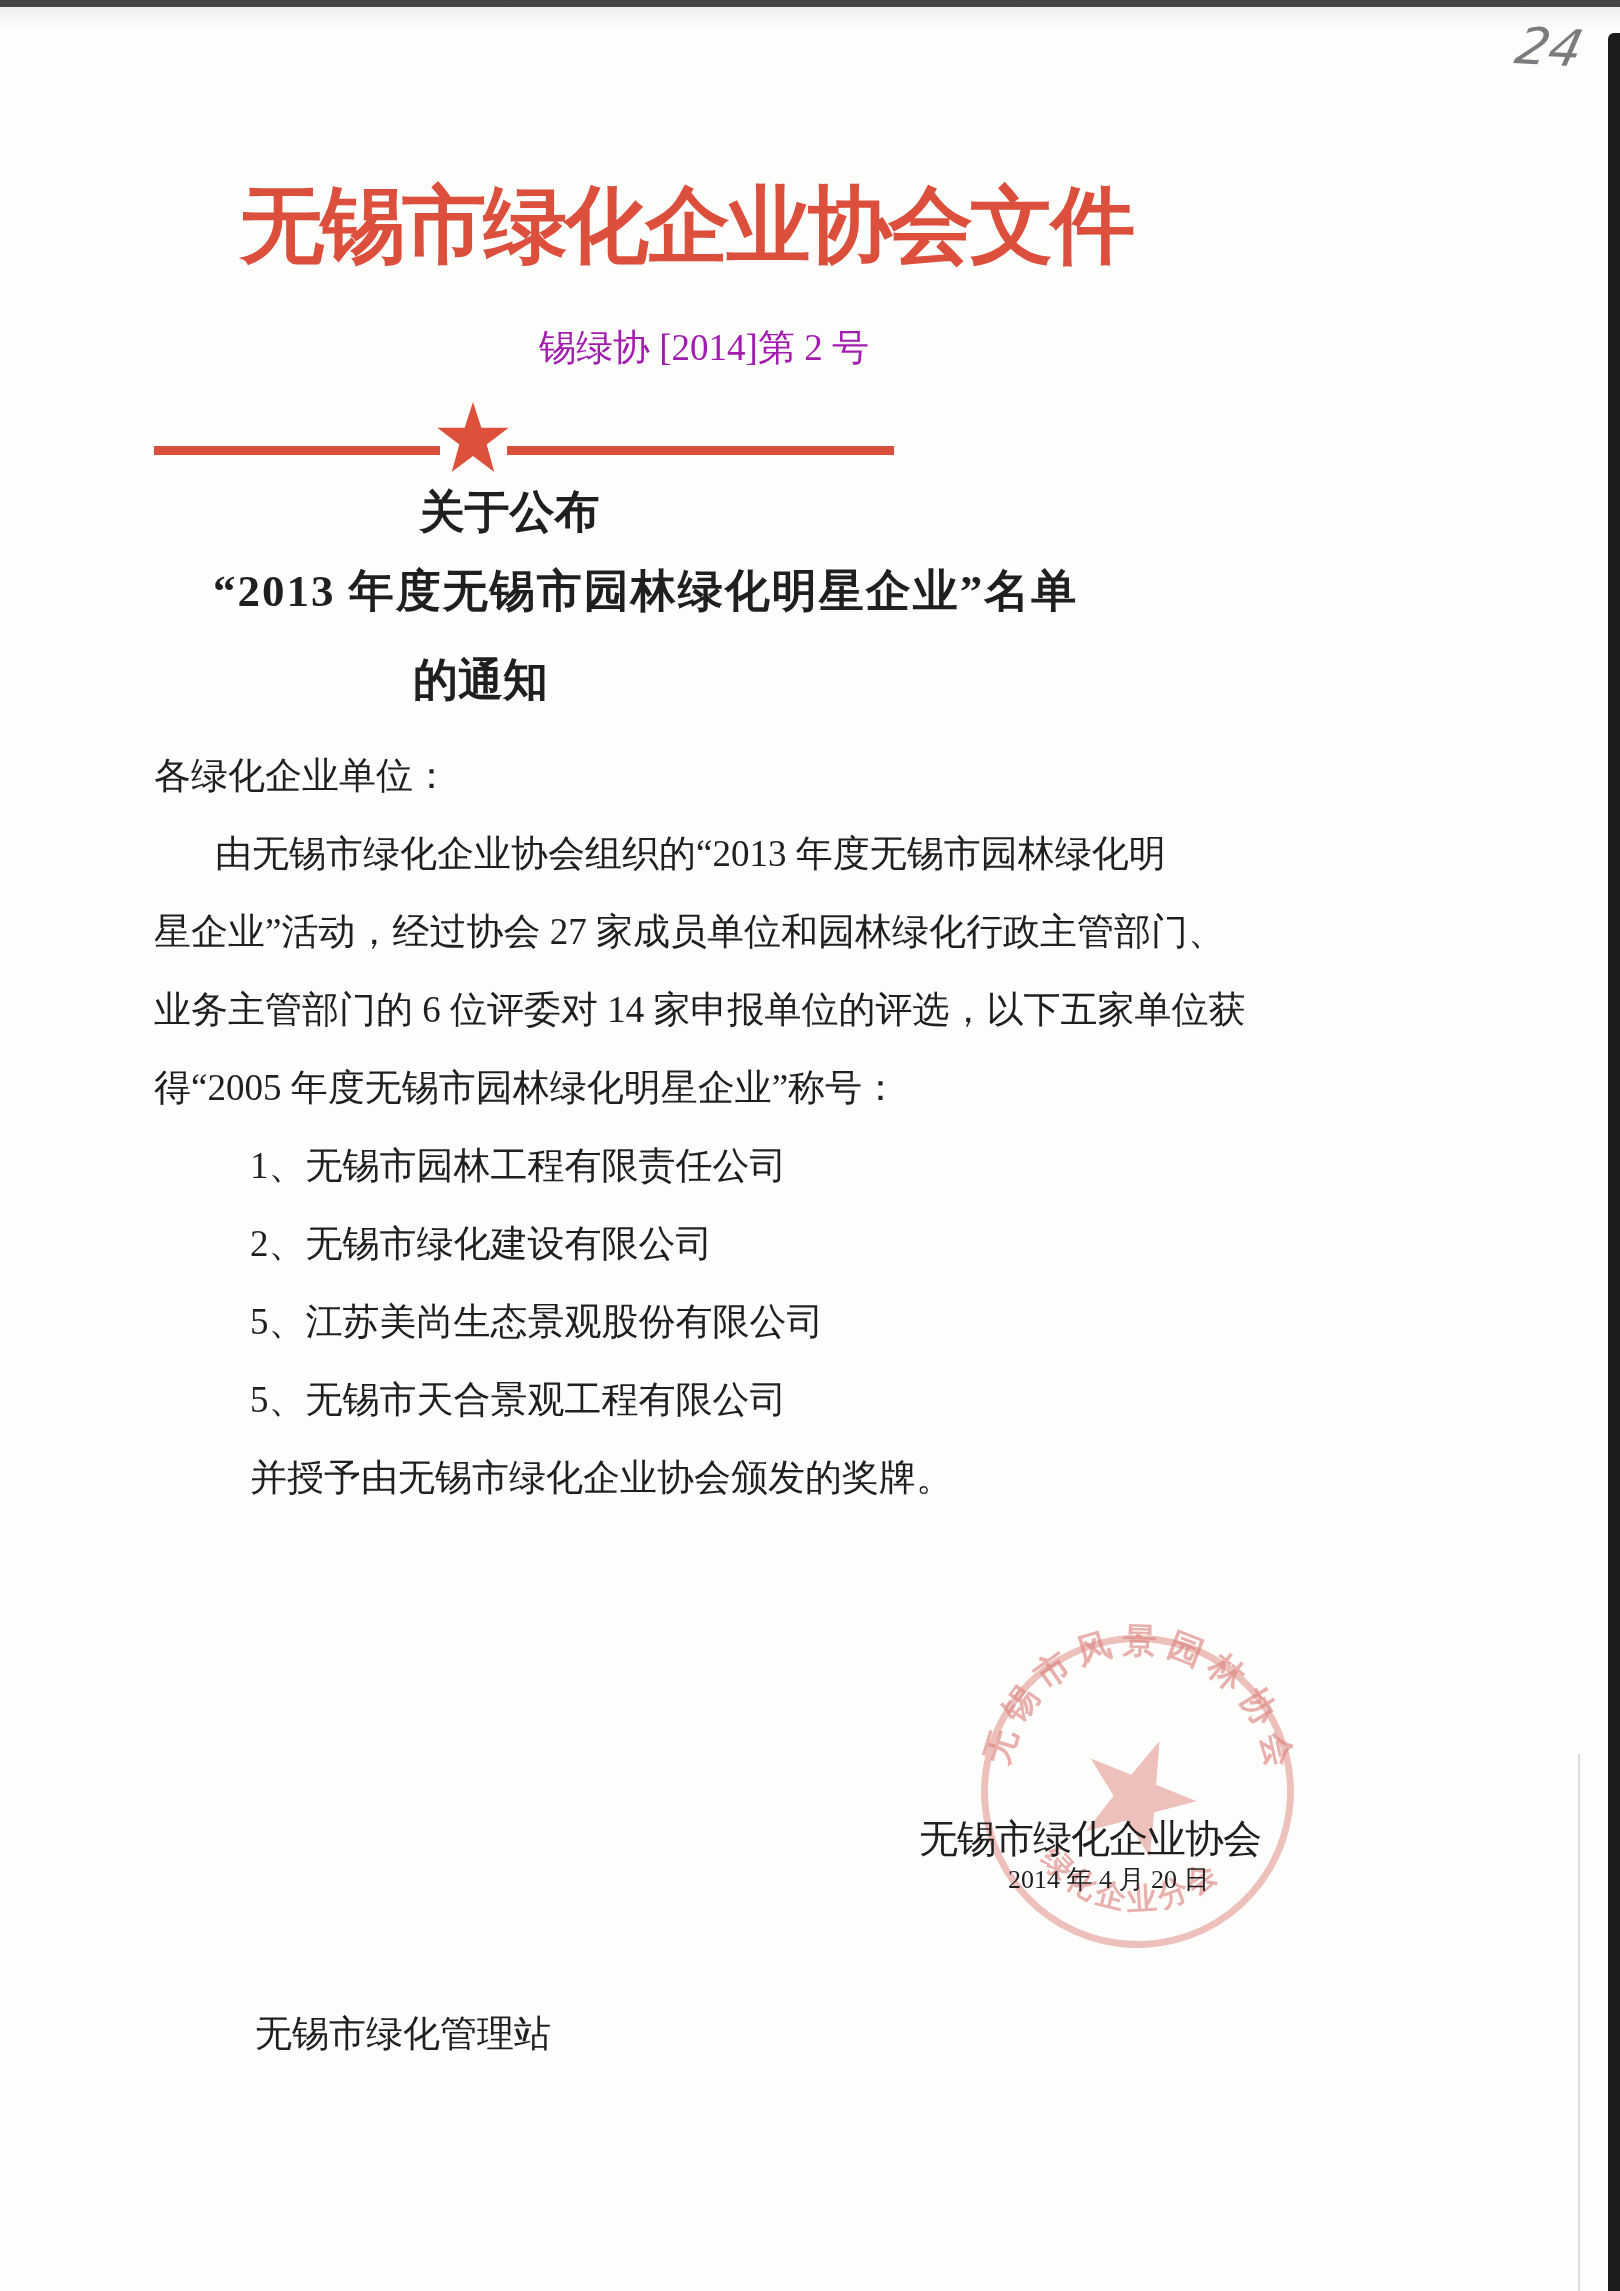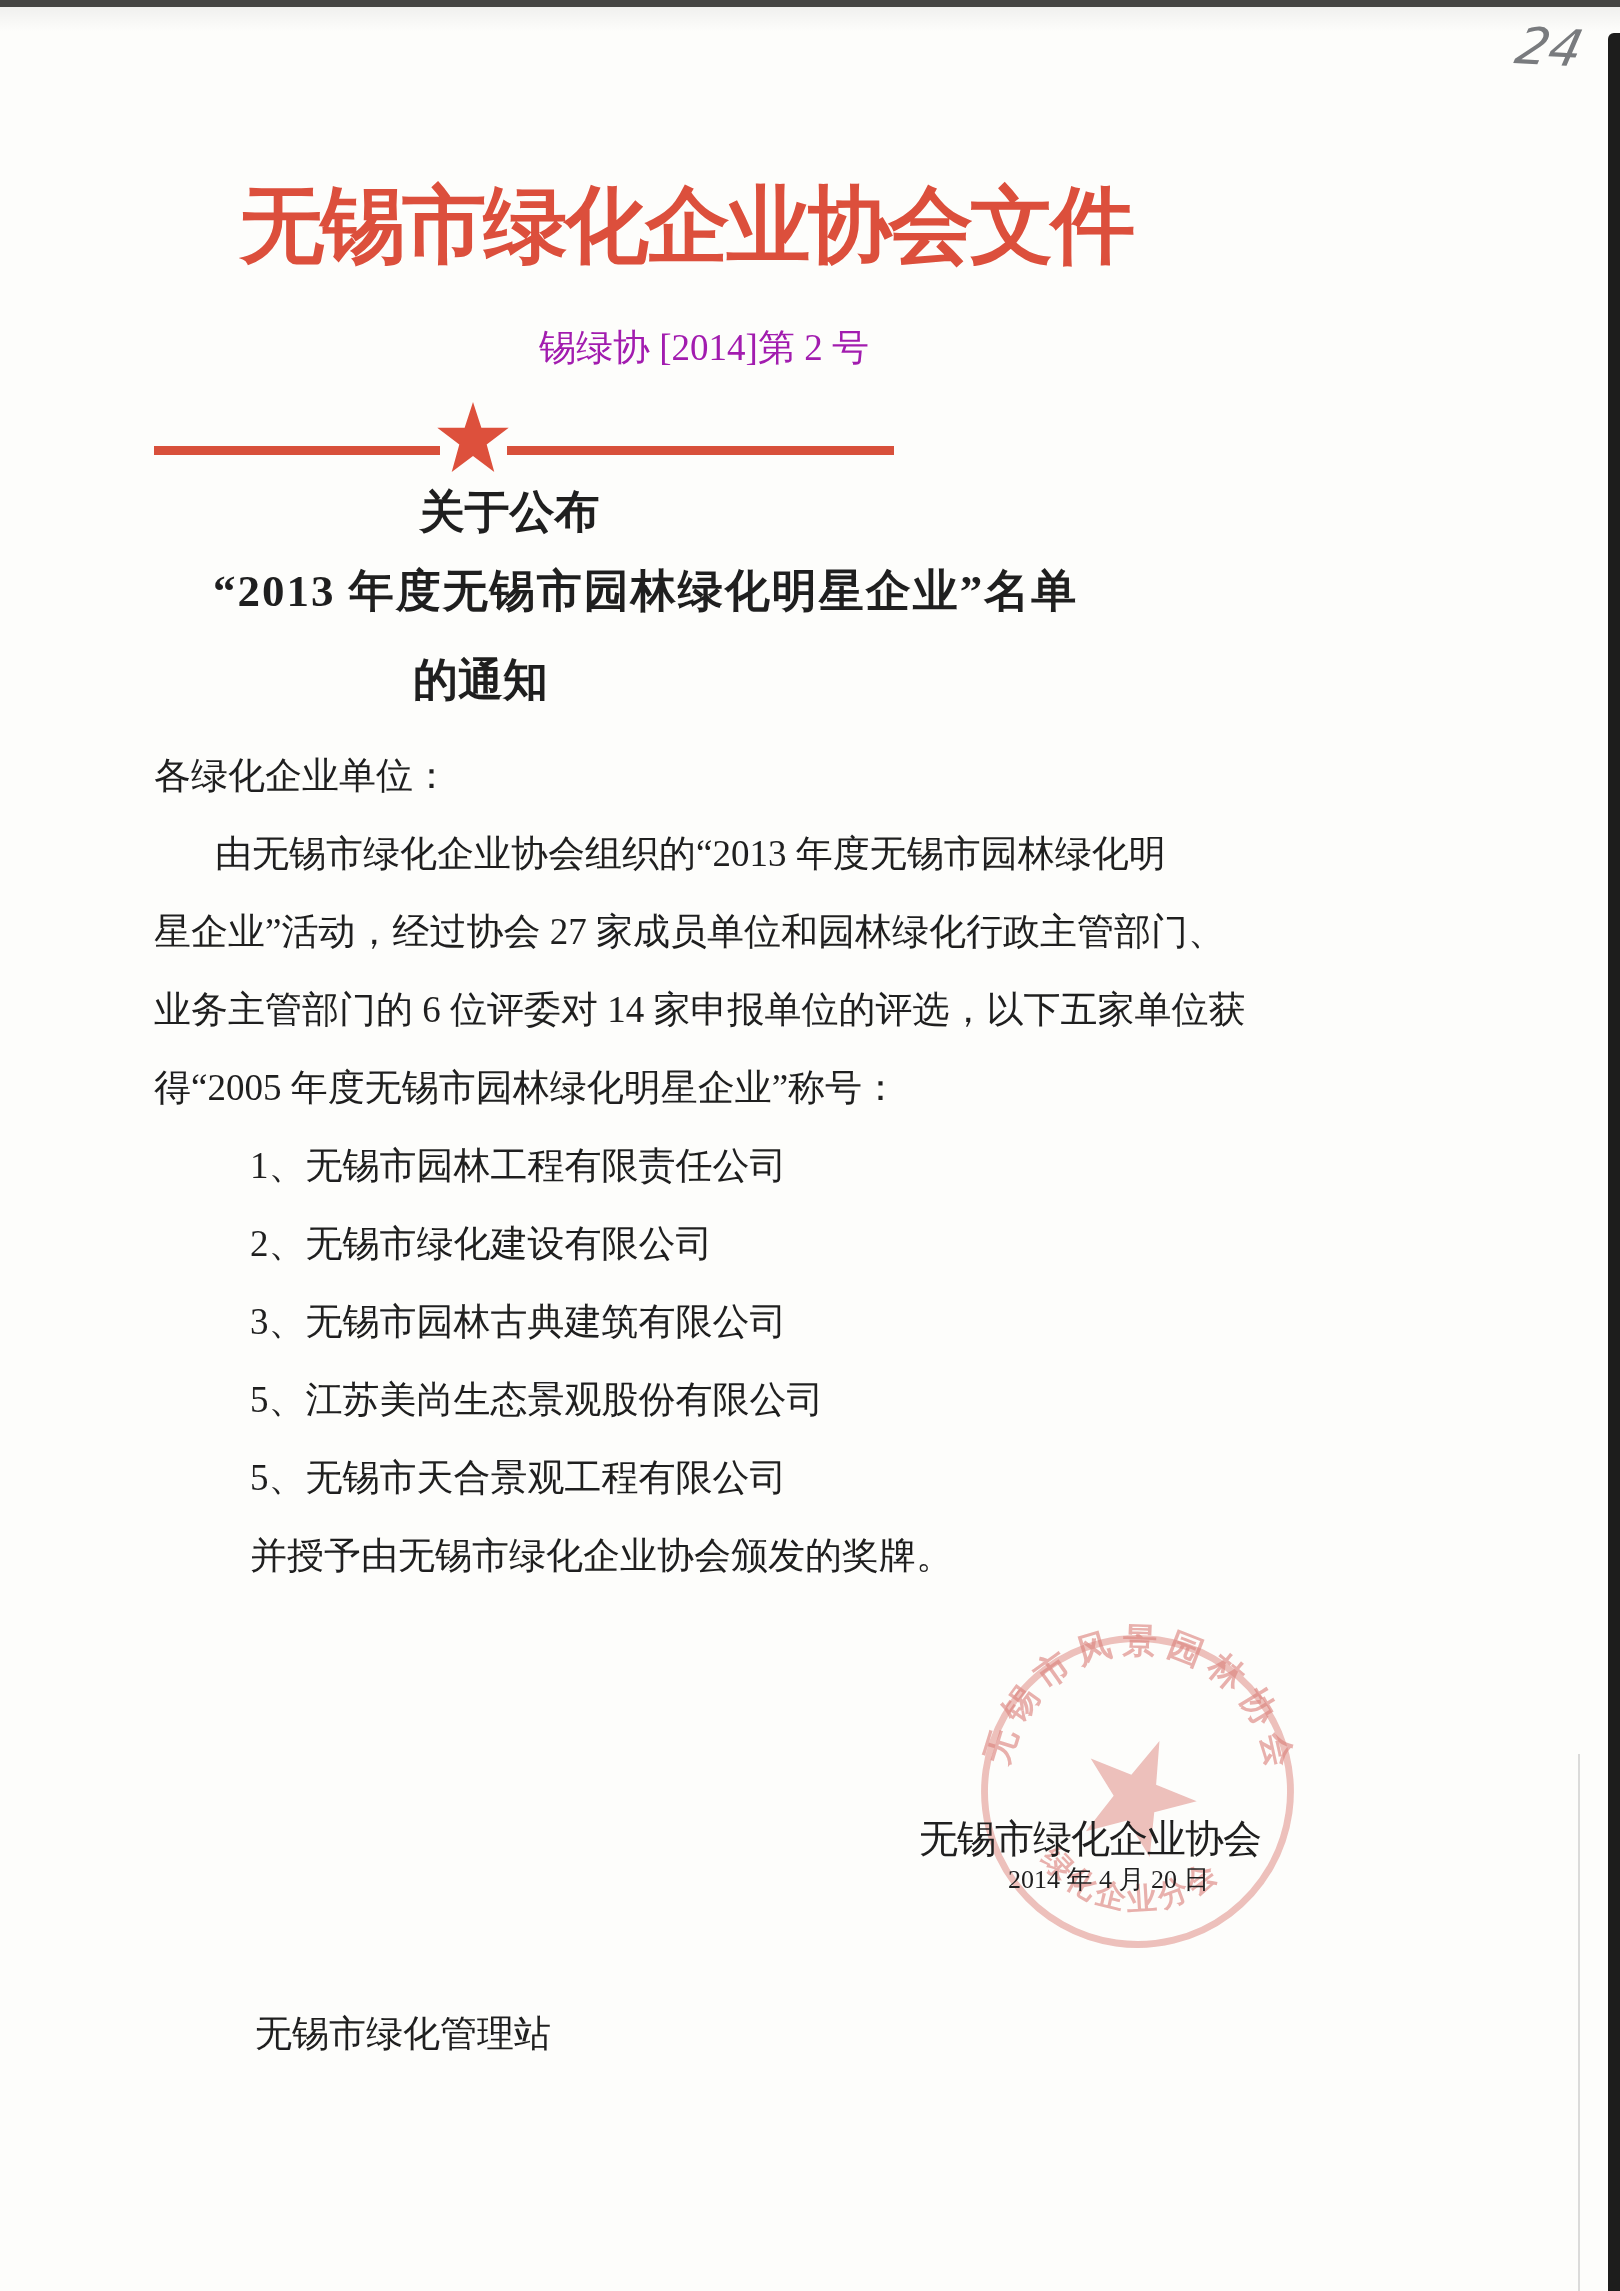--- a/index.html
+++ b/index.html
@@ -90,21 +90,20 @@
   <div class="t3">的通知</div>
 
   <main class="body">
     <div class="bline">各绿化企业单位：</div>
     <div class="bline indent">由无锡市绿化企业协会组织的“2013 年度无锡市园林绿化明</div>
     <div class="bline">星企业”活动，经过协会 27 家成员单位和园林绿化行政主管部门、</div>
     <div class="bline">业务主管部门的 6 位评委对 14 家申报单位的评选，以下五家单位获</div>
     <div class="bline">得“2005 年度无锡市园林绿化明星企业”称号：</div>
     <div class="bline li">1、无锡市园林工程有限责任公司</div>
     <div class="bline li">2、无锡市绿化建设有限公司</div>
-    <div class="bline li">3、无锡市园林古典建筑有限公司</div>
     <div class="bline li">5、江苏美尚生态景观股份有限公司</div>
     <div class="bline li">5、无锡市天合景观工程有限公司</div>
     <div class="bline li">并授予由无锡市绿化企业协会颁发的奖牌。</div>
   </main>
 
   <svg class="stamp" viewBox="0 0 360 360">
     <defs>
       <path id="arcT" d="M 50,205 A 134,134 0 1 1 310,205" fill="none"></path>
       <path id="arcB" d="M 88.1,257.1 A 120,120 0 0 0 271.9,257.1" fill="none"></path>
     </defs>

